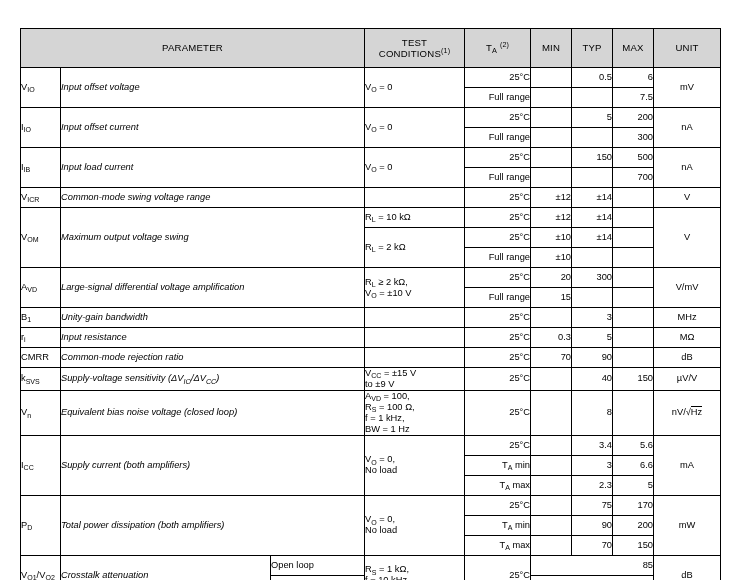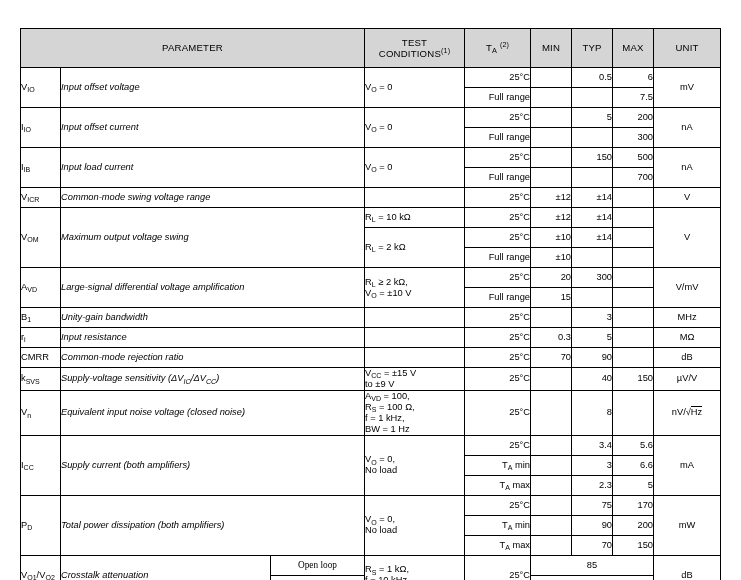--- a/index.html
+++ b/index.html
@@ -63,35 +63,34 @@
     text-align: left;
     font-style: italic;
   }
   .cond {
     padding-left: 5px;
     text-align: left;
     white-space: pre-line;
   }
   .subcond {
     padding-left: 5px;
-    text-align: center;
-    white-space: nowrap;
-    font-family: Liberation Serif, serif;
+    text-align: left;
+    white-space: nowrap;
   }
   .ta {
     text-align: right;
     white-space: nowrap;
   }
   .num {
     text-align: right;
     padding-right: 5px;
     white-space: nowrap;
   }
   .numc {
-    text-align: center;
+    text-align: right;
     white-space: nowrap;
   }
   .unit {
     text-align: center;
     white-space: nowrap;
   }
   .r19 { height: 19px; }
   sub {
     font-size: 0.76em;
     vertical-align: baseline;
@@ -271,21 +270,21 @@
           <td class="desc" rowspan="1" colspan="2">Supply-voltage sensitivity (ΔV<sub>IO</sub>/ΔV<sub>CC</sub>)</td>
           <td class="cond r19" rowspan="1">V<sub>CC</sub> = ±15 V<br>to ±9 V</td>
           <td class="ta r19">25°C</td>
           <td class="num"></td>
           <td class="num">40</td>
           <td class="num">150</td>
           <td class="unit" rowspan="1">µV/V</td>
         </tr>
         <tr>
           <td class="sym r19" rowspan="1" colspan="1"><span>V</span><sub>n</sub></td>
-          <td class="desc" rowspan="1" colspan="2">Equivalent input noise voltage (closed noise)</td>
+          <td class="desc" rowspan="1" colspan="2">Equivalent bias noise voltage (closed loop)</td>
           <td class="cond r19" rowspan="1">A<sub>VD</sub> = 100,<br>R<sub>S</sub> = 100 Ω,<br>f = 1 kHz,<br>BW = 1 Hz</td>
           <td class="ta r19">25°C</td>
           <td class="num"></td>
           <td class="num">8</td>
           <td class="num"></td>
           <td class="unit" rowspan="1">nV/√<span class="sqrt-over">Hz</span></td>
         </tr>
         <tr>
           <td class="sym r19" rowspan="3" colspan="1"><span>I</span><sub>CC</sub></td>
           <td class="desc" rowspan="3" colspan="2">Supply current (both amplifiers)</td>

